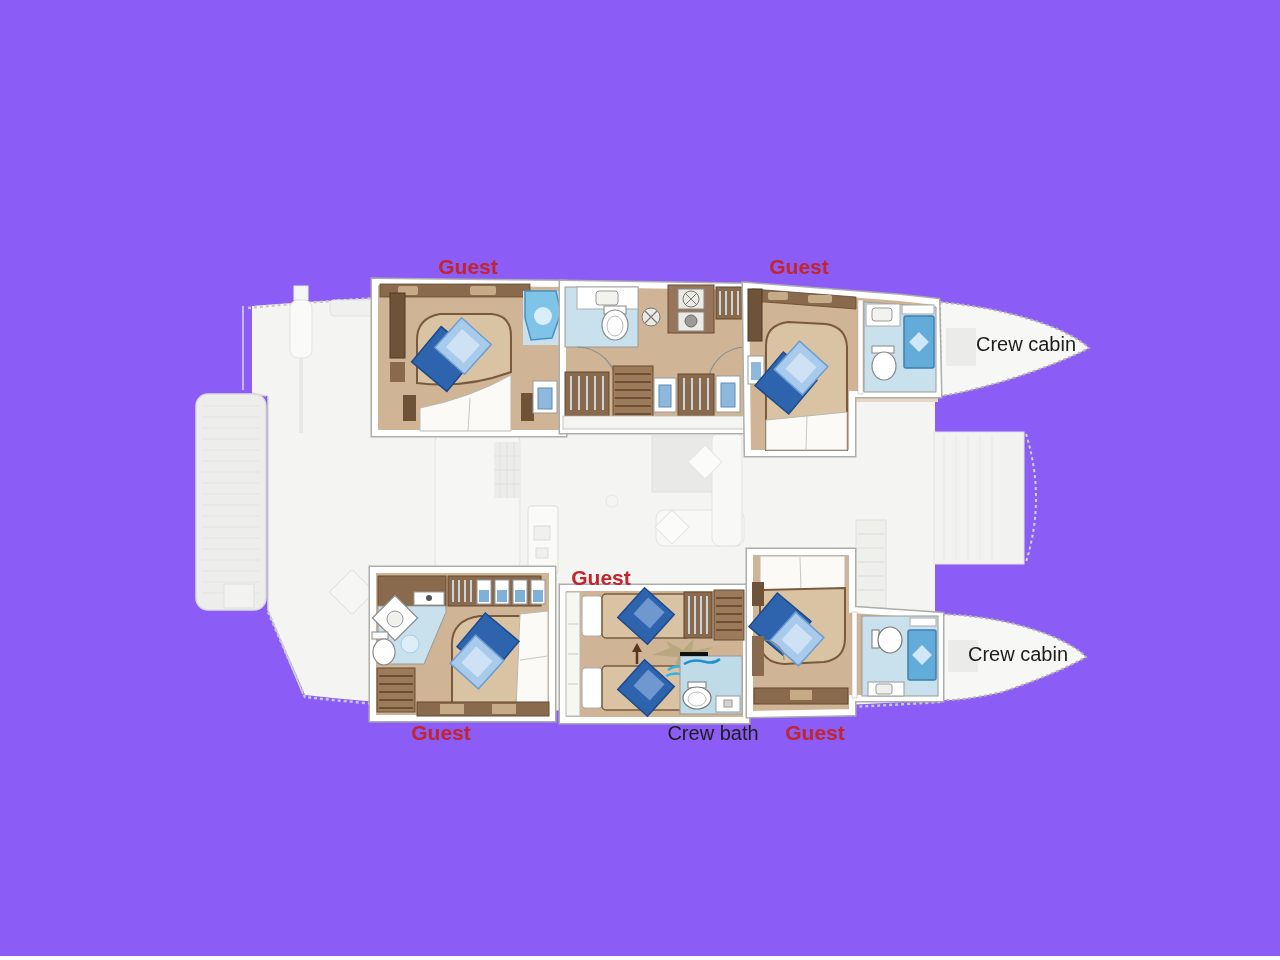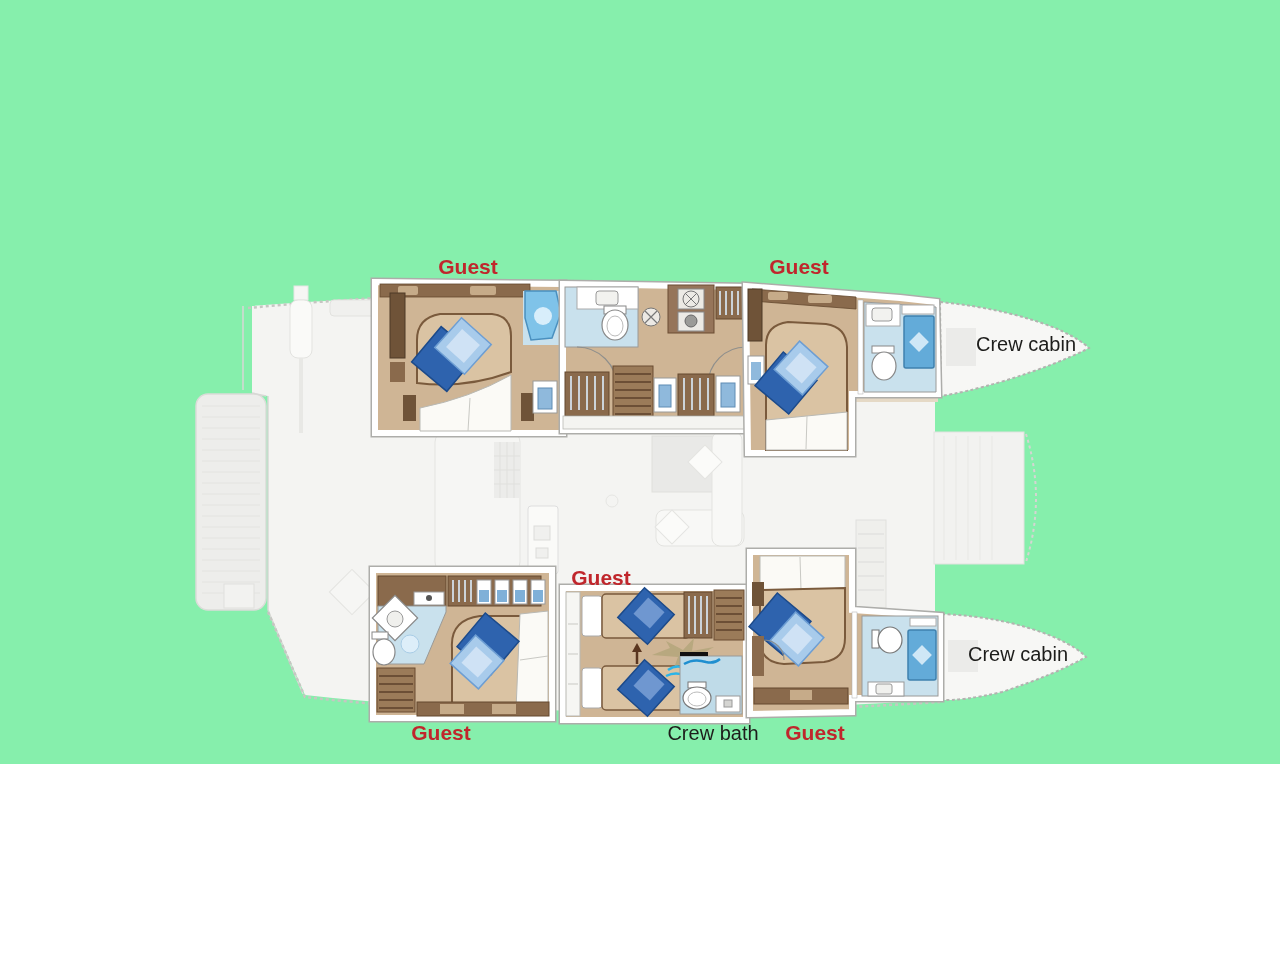--- a/index.html
+++ b/index.html
@@ -1,16 +1,16 @@
 <!DOCTYPE html>
 <html><head>
 <meta charset="utf-8">
 <style>
   html,body{margin:0;padding:0;background:#ffffff;}
-  .canvas{position:relative;width:1280px;height:764px;background:#86efac;overflow:hidden;
+  .canvas{position:relative;width:1280px;height:956px;background:#8b5cf6;overflow:hidden;
           font-family:"Liberation Sans", sans-serif;}
   svg{position:absolute;left:0;top:0;}
   text{font-family:"Liberation Sans", sans-serif;}
   .lbl-guest{font-size:21px;font-weight:700;fill:#c0262c;text-anchor:middle;}
   .lbl-crew{font-size:20px;font-weight:400;fill:#1d1d1b;text-anchor:middle;}
 </style>
 </head>
 <body>
 
 <div class="canvas">

